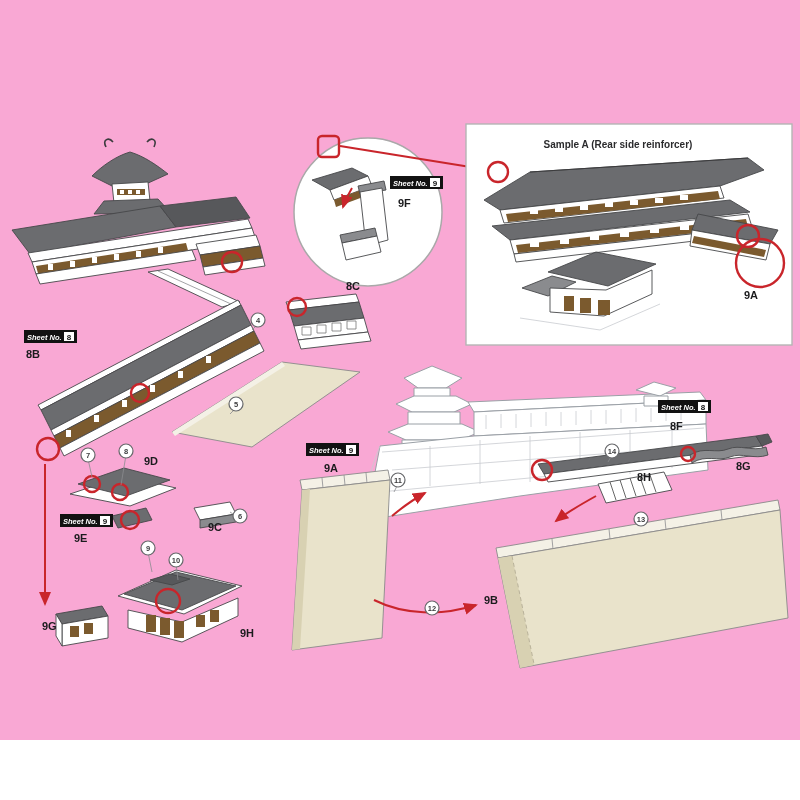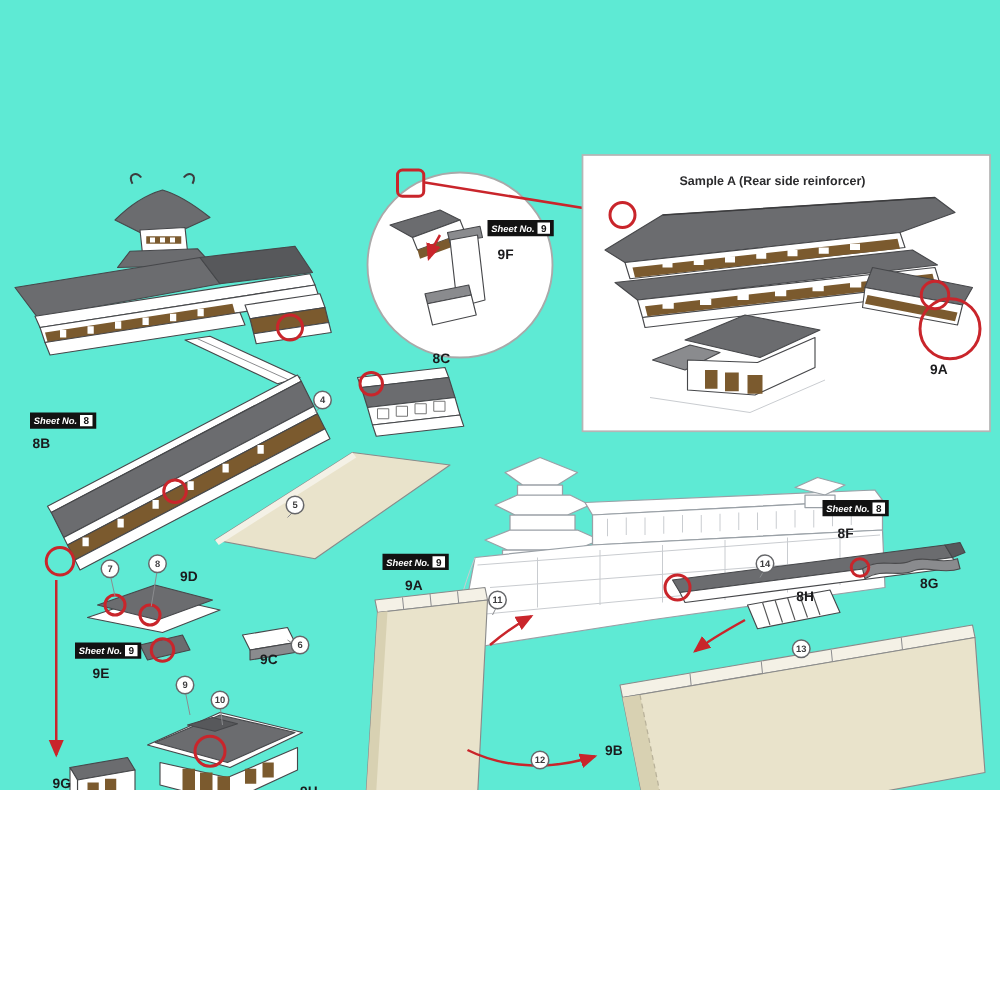--- a/index.html
+++ b/index.html
@@ -1,16 +1,16 @@
 <!DOCTYPE html>
 <html><head>
 <meta charset="utf-8">
 <style>
   html,body{margin:0;padding:0;background:#fff;}
-  .sheet{position:relative;width:800px;height:632px;background:#5eead4;overflow:hidden;
+  .sheet{position:relative;width:800px;height:740px;background:#f9a8d4;overflow:hidden;
          font-family:"Liberation Sans",sans-serif;}
   svg{display:block;}
   svg text{font-family:"Liberation Sans",sans-serif;}
   .part-label{font-size:11px;font-weight:bold;fill:#1b1b1d;}
   .badge-text{font-size:7.5px;font-weight:bold;font-style:italic;fill:#fff;}
   .badge-num{font-size:8px;font-weight:bold;fill:#111;}
   .marker-num{font-size:7.5px;font-weight:bold;fill:#3c3c3e;}
   .inset-title{font-size:10px;font-weight:bold;fill:#2b2b2d;}
   .o{stroke:#46474a;stroke-width:.9;stroke-linejoin:round;}
   .ol{stroke:#8a8a8a;stroke-width:.9;stroke-linejoin:round;}

